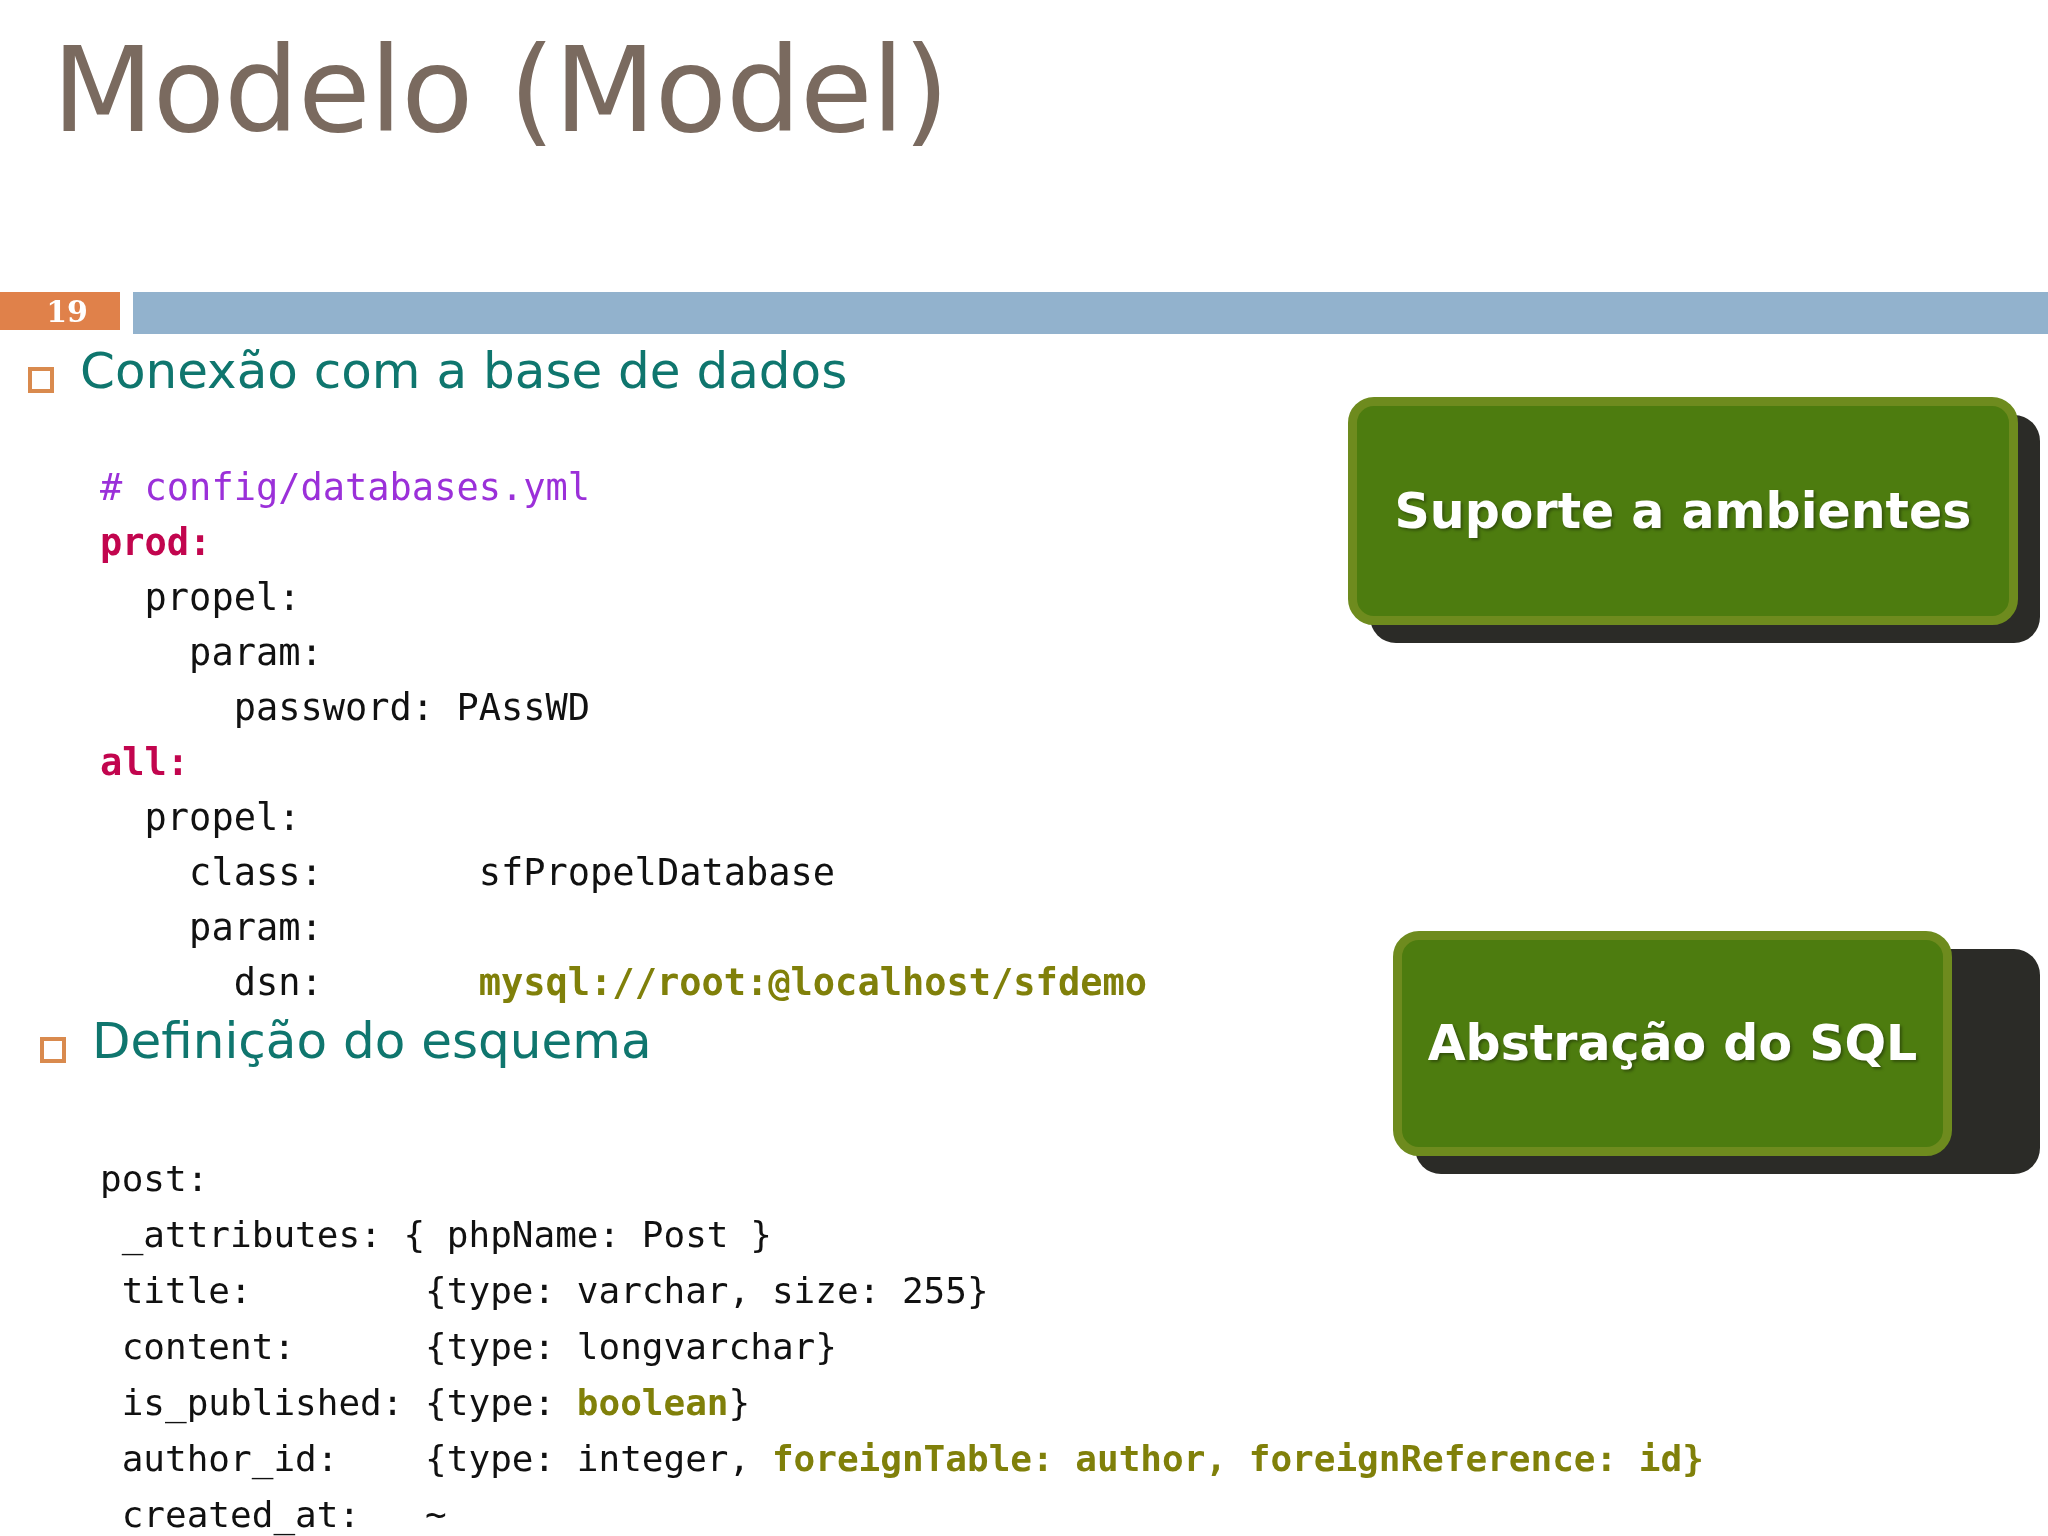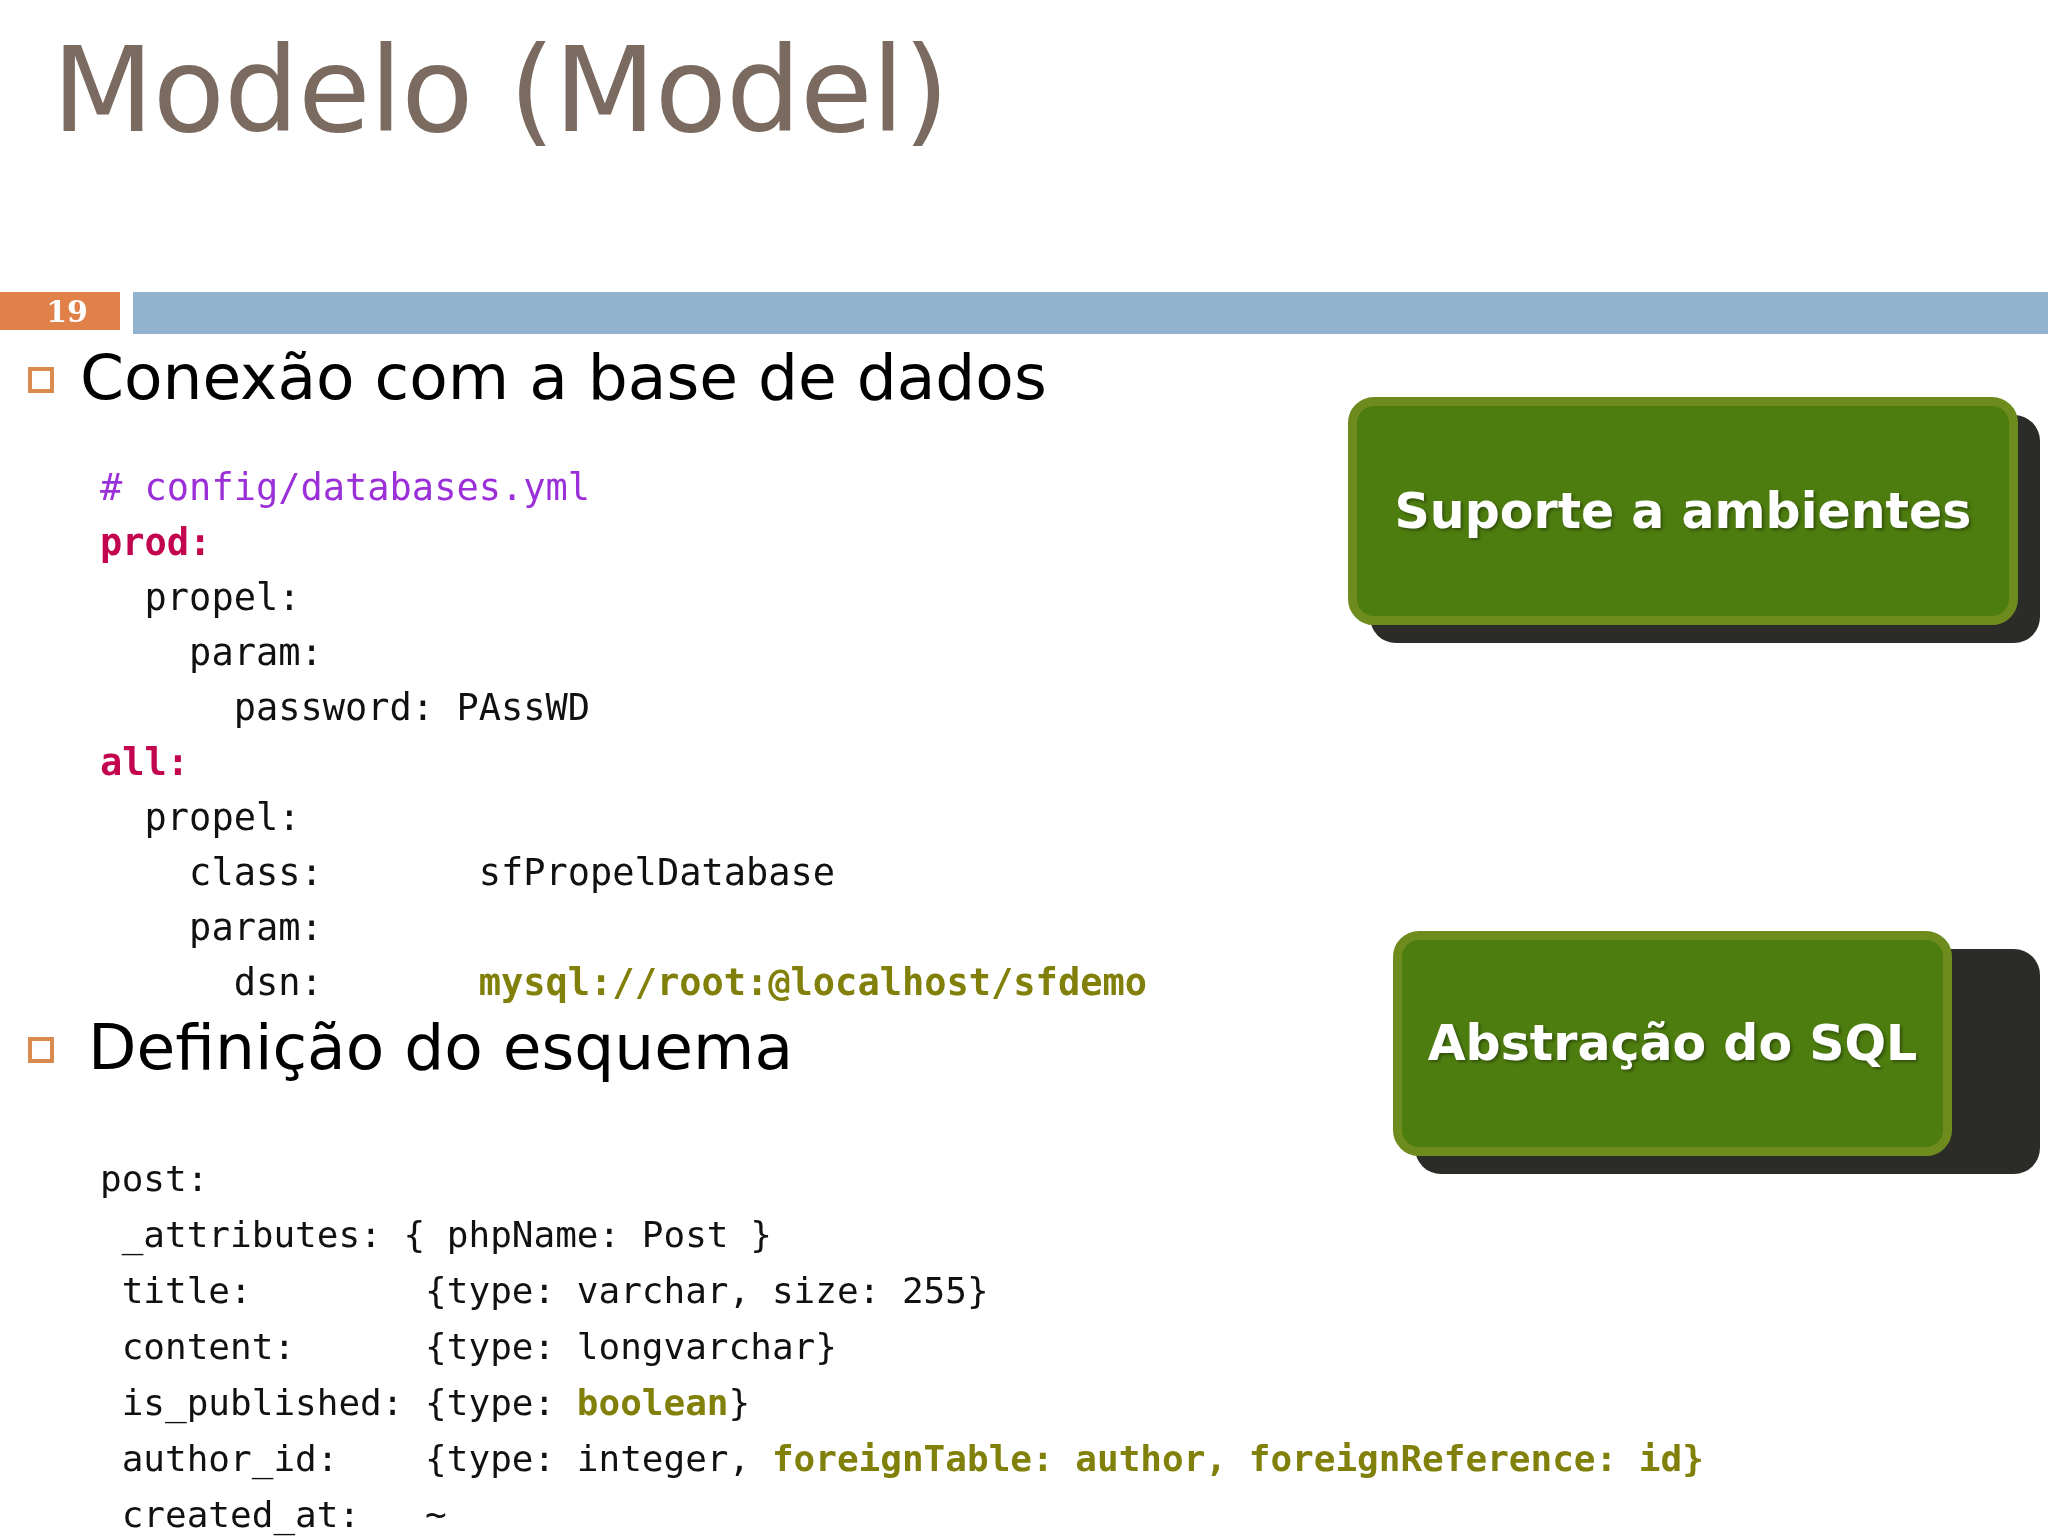--- a/index.html
+++ b/index.html
@@ -74,23 +74,23 @@
     height: 26px;
     border: 4px solid #D98A4E;
     background: #ffffff;
     box-sizing: border-box;
     margin-top: 22px;
     margin-right: 26px;
     flex: 0 0 auto;
   }
   .bullet-text {
     font-family: "DejaVu Sans", sans-serif;
-    font-size: 63px;
+    font-size: 50px;
     font-weight: 400;
-    color: #000000;
+    color: #0f766e;
     line-height: 1.05;
     white-space: nowrap;
   }
 
   
   .code {
     position: absolute;
     font-family: "DejaVu Sans Mono", monospace;
     font-size: 37px;
     line-height: 55px;
@@ -154,21 +154,21 @@
 <span class="key">prod:</span>
   propel:
     param:
       password: PAssWD
 <span class="key">all:</span>
   propel:
     class:       sfPropelDatabase
     param:
       dsn:       <span class="val">mysql://root:@localhost/sfdemo</span></div>
 
-<div class="bullet-row" style="left:28px; top:1015px;gap:8px;">
+<div class="bullet-row" style="left:40px; top:1015px;">
   <div class="bullet-marker"></div>
   <div class="bullet-text">Definição do esquema</div>
 </div>
 
 <div class="code" id="schema-code" style="left:100px; top:1095px;">
 post:
  _attributes: { phpName: Post }
  title:        {type: varchar, size: 255}
  content:      {type: longvarchar}
  is_published: {type: <span class="val">boolean</span>}

